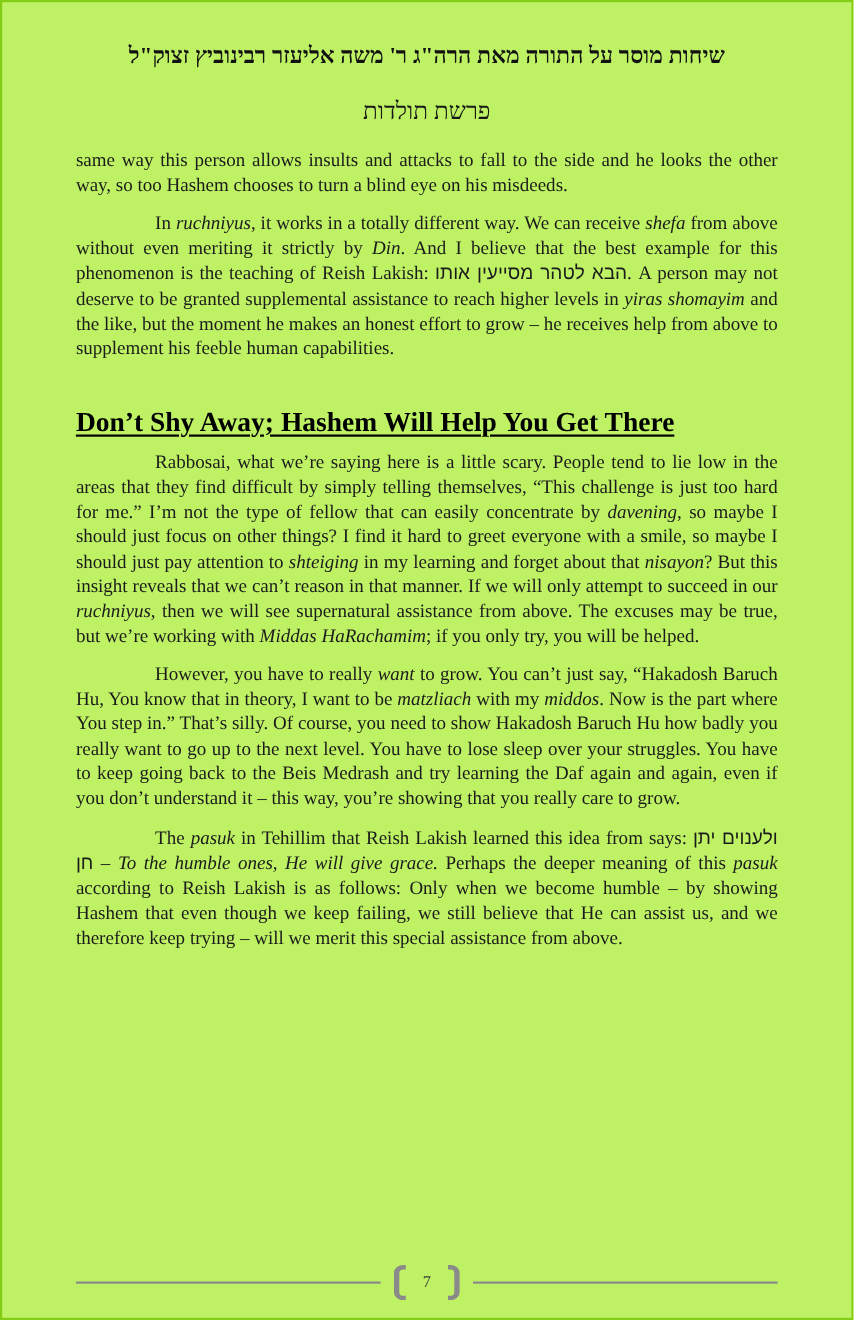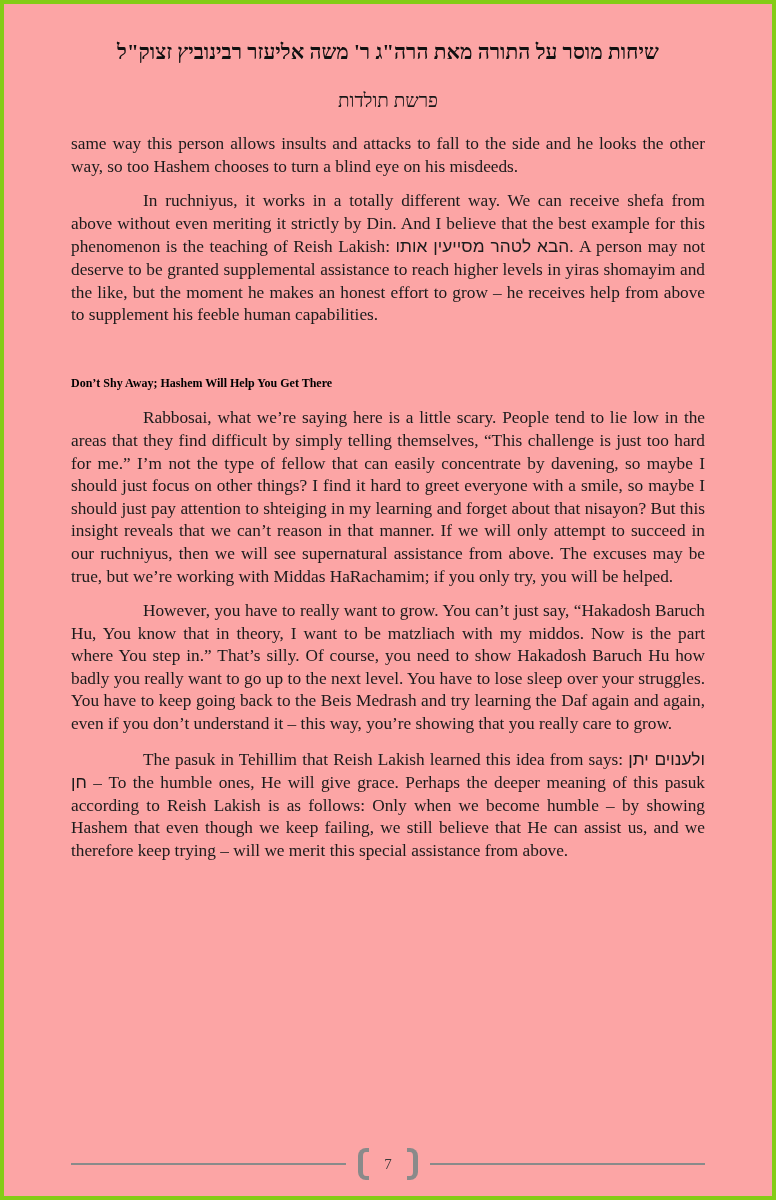--- a/index.html
+++ b/index.html
@@ -5,70 +5,71 @@
   html, body {
     margin: 0;
     padding: 0;
     background: #ffffff;
   }
   .page {
     position: relative;
     width: 776px;
     height: 1200px;
     box-sizing: border-box;
-    background: #fca5a5;
-    border: 4px solid #84cc16;
+    background: #bef264;
+    border: 2px solid #84cc16;
     overflow: hidden;
     font-family: "Liberation Serif", "DejaVu Serif", serif;
     color: #1b1b1b;
   }
   .content {
     padding: 0 67px;
   }
   .doc-title {
     margin: 36px 0 0 0;
     font-size: 21px;
     font-weight: bold;
     text-align: center;
     color: #111111;
     font-family: "Liberation Serif", "DejaVu Sans", serif;
   }
   .doc-subtitle {
     margin: 25px 0 0 0;
-    font-size: 19px;
+    font-size: 22px;
     font-weight: normal;
     text-align: center;
     color: #161616;
     font-family: "Liberation Serif", "DejaVu Sans", serif;
   }
   .body-text {
     margin-top: 21px;
     font-size: 17.3px;
     line-height: 22.6px;
     text-align: justify;
   }
   .body-text p {
     margin: 12px 0 11px 0;
     text-indent: 72px;
   }
   .body-text p.no-indent {
     text-indent: 0;
   }
   .section-heading {
-    font-size: 12px;
+    font-size: 25px;
     font-weight: bold;
     color: #000000;
+    text-decoration: underline;
     text-decoration-thickness: 2px;
     text-underline-offset: 3px;
     margin: 45px 0 13px 0;
   }
   .section-heading.second {
     margin-top: 40px;
   }
-  .it { }
+  .it { font-style: italic; }
   .he {
     font-family: Liberation Sans, sans-serif;
     unicode-bidi: isolate;
   }
   .page-footer {
     position: absolute;
     left: 67px;
     right: 67px;
     bottom: 13px;
     height: 38px;

